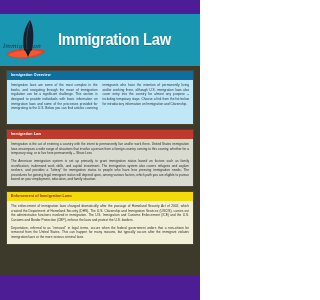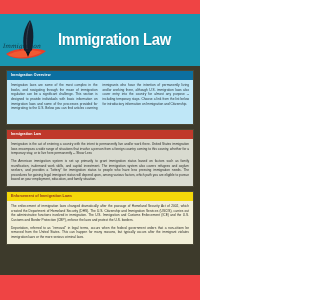--- a/index.html
+++ b/index.html
@@ -1,21 +1,21 @@
 <!DOCTYPE html>
 <html><head>
 <meta charset="utf-8">
 <style>
   html,body{margin:0;padding:0;}
   body{
     width:200px;height:300px;overflow:hidden;
     background:#ffffff;
     font-family:"Liberation Sans","DejaVu Sans",sans-serif;
   }
-  .page{position:relative;width:200px;height:300px;background:#ef4444;}
+  .page{position:relative;width:200px;height:300px;background:#4c1d95;}
 
   
   .header{
     position:absolute;left:0;top:14px;width:200px;height:52px;
     background:#1996b0;
     display:flex;align-items:center;
   }
   .logo{
     position:relative;width:58px;height:52px;flex:0 0 58px;
     overflow:hidden;

